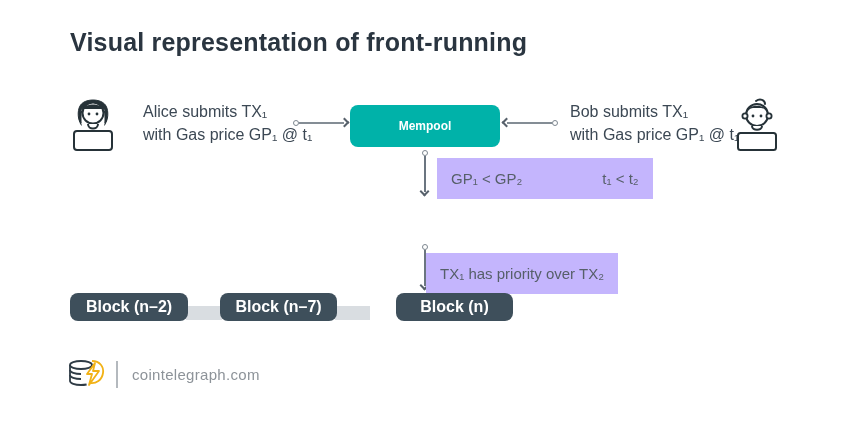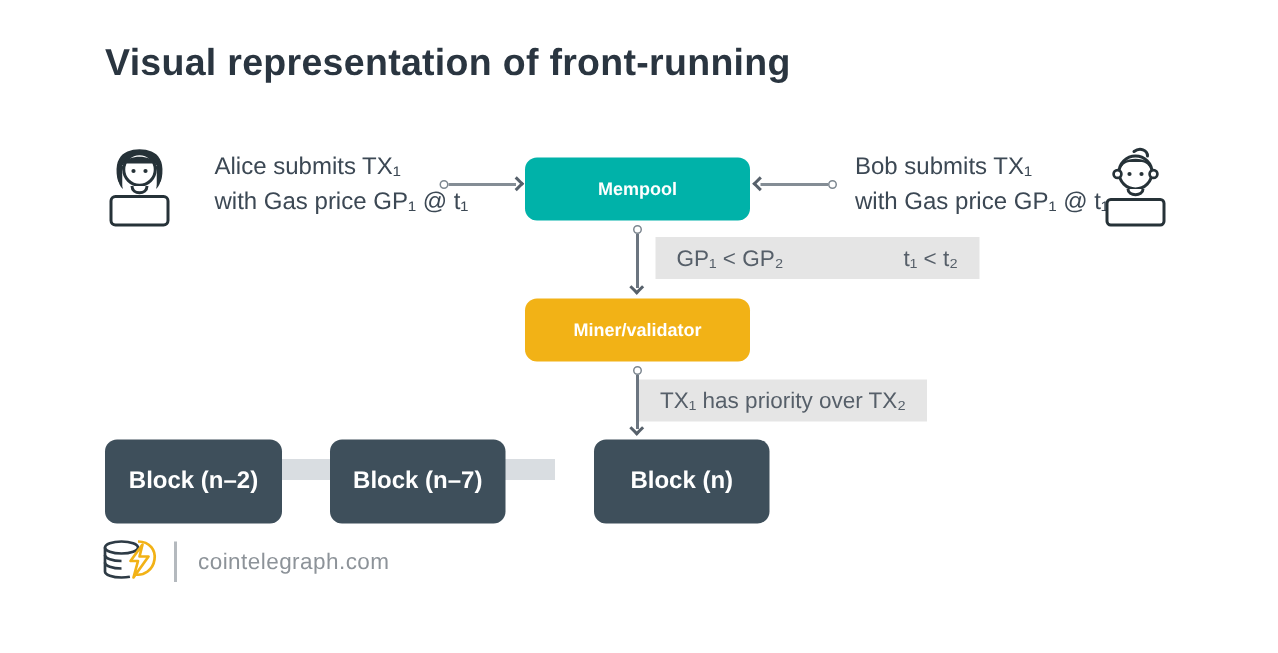--- a/index.html
+++ b/index.html
@@ -13,38 +13,38 @@
   .actor-text.bob{left:570px;top:100px;}
 
   .avatar{position:absolute;width:50px;height:60px;}
   .avatar.alice{left:68px;top:93px;}
   .avatar.bob{left:732px;top:93px;}
 
   .node{position:absolute;width:150px;height:42px;border-radius:8px;display:flex;align-items:center;justify-content:center;color:#ffffff;font-size:12px;font-weight:bold;}
   .node.mempool{left:350px;top:105px;background:#00b2a9;}
   .node.miner{left:350px;top:199px;background:#f2b216;}
 
-  .block{position:absolute;top:293px;height:56px;background:#3e4f5b;border-radius:8px;display:flex;align-items:center;justify-content:center;color:#ffffff;font-size:16px;font-weight:bold;}
+  .block{position:absolute;top:293px;height:28px;background:#3e4f5b;border-radius:8px;display:flex;align-items:center;justify-content:center;color:#ffffff;font-size:16px;font-weight:bold;}
   .block.b1{left:70px;width:118px;}
   .block.b2{left:220px;width:117px;}
   .block.b3{left:368px;width:117px;margin-left:28px;}
   .block-conn{position:absolute;top:306px;height:14px;background:#d9dde1;}
   .block-conn.c1{left:186px;width:36px;}
   .block-conn.c2{left:335px;width:35px;}
 
   
   .hline{position:absolute;height:2px;background:#848d95;}
   .vline{position:absolute;width:2px;background:#6b7580;}
   .dot{position:absolute;width:6px;height:6px;border:1.5px solid #7d8790;border-radius:50%;background:#fff;box-sizing:border-box;}
   .chev{position:absolute;width:7px;height:7px;border-right:2px solid #57616b;border-bottom:2px solid #57616b;box-sizing:border-box;}
   .chev.right{transform:rotate(-45deg);}
   .chev.left{transform:rotate(135deg);}
   .chev.down{transform:rotate(45deg);}
 
-  .edge-label{position:absolute;height:28px;background:#e5e5e5;color:#565f69;font-size:15px;display:flex;align-items:center;padding:0 14px;white-space:nowrap;gap:28px;}
+  .edge-label{position:absolute;height:41px;background:#c4b5fd;color:#565f69;font-size:15px;display:flex;align-items:center;padding:0 14px;white-space:nowrap;gap:28px;}
   .edge-label.l1{left:437px;top:158px;}
   .edge-label.l2{left:426px;top:253px;}
   .edge-label .gap{display:inline-block;width:24px;}
 
   .footer-site{position:absolute;left:132px;top:366px;font-size:15px;color:#8d9399;letter-spacing:.3px;}
   .footer-divider{position:absolute;left:116px;top:361px;width:2px;height:27px;background:#b4b9be;}
   .footer-source{position:absolute;right:72px;top:366px;font-size:15px;font-style:italic;color:#3e4f5b;}
   .footer-source .src-name{font-weight:bold;margin-left:5px;}
   .logo{position:absolute;left:66px;top:357px;width:42px;height:34px;}
 </style>
@@ -108,21 +108,20 @@
     <div class="vline" style="left:424px;top:156px;height:36px;"></div>
     <div class="chev down" style="left:421px;top:188px;"></div>
   </div>
 
   <div class="edge-label l1">
     <span>GP₁ &lt; GP₂</span>
     <span class="gap"></span>
     <span>t₁ &lt; t₂</span>
   </div>
 
-  <div class="node miner">Miner/validator</div>
 
   <div>
     <div class="dot" style="left:422px;top:244px;"></div>
     <div class="vline" style="left:424px;top:250px;height:36px;"></div>
     <div class="chev down" style="left:421px;top:282px;"></div>
   </div>
 
   <div class="edge-label l2">TX₁ has priority over TX₂</div>
 
   <div class="block-conn c1"></div>

